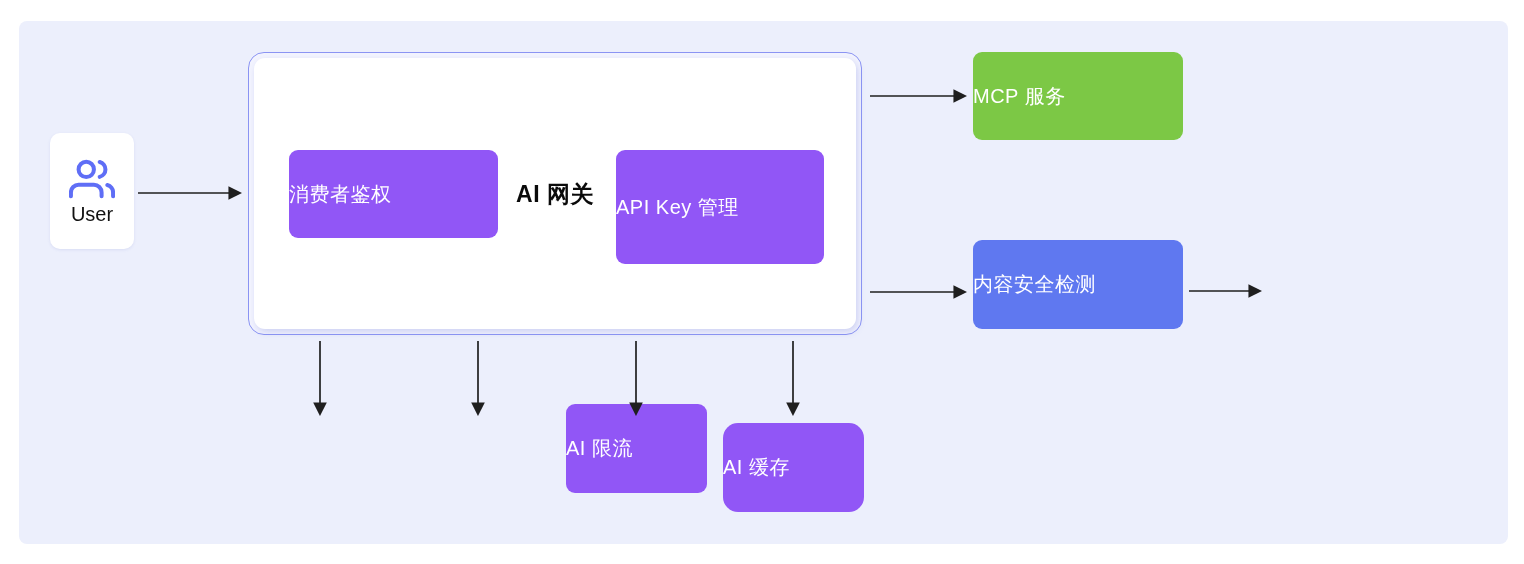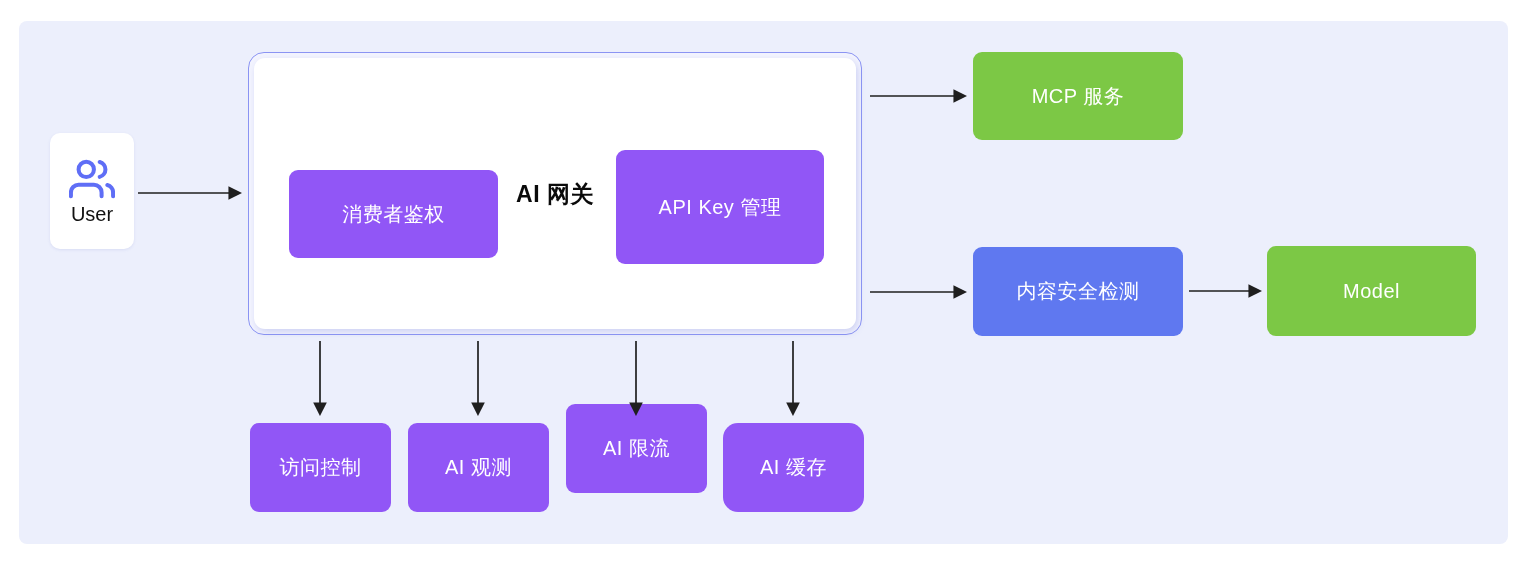--- a/index.html
+++ b/index.html
@@ -5,21 +5,21 @@
   html,body{margin:0;padding:0;background:#ffffff;}
   .stage{
     position:relative;width:1524px;height:564px;background:#ffffff;overflow:hidden;
     font-family:"Liberation Sans","DejaVu Sans",sans-serif;
   }
   .board{
     position:absolute;left:19px;top:21px;width:1489px;height:523px;
     background:#ECEFFC;border-radius:8px;
   }
   .node{
-    position:absolute;display:flex;align-items:center;justify-content:center;
+    position:absolute;display:flex;align-items:center;
     color:#ffffff;font-size:20px;font-weight:500;letter-spacing:0.5px;
     border-radius:9px;box-sizing:border-box;white-space:nowrap;
   }
   .purple{background:#9156F6;}
   .blue{background:#5F78F0;}
   .green{background:#7CC845;}
   .user-card{
     position:absolute;left:50px;top:133px;width:84px;height:116px;
     background:#ffffff;border-radius:10px;
     display:flex;flex-direction:column;align-items:center;justify-content:center;
@@ -58,51 +58,42 @@
         <path d="M16 3.13a4 4 0 0 1 0 7.75"></path>
       </svg>
     </span>
     <span class="label">User</span>
   </div>
 
   <div class="gateway">
     <div class="gateway-inner"></div>
   </div>
 
-  <div class="node purple" style="left:289px;top:150px;width:209px;height:88px;margin-top:20px;">
+  <div class="node purple" style="left:289px;top:150px;width:209px;height:88px;">
     <span>消费者鉴权</span>
   </div>
 
   <div class="gateway-title">AI 网关</div>
 
   <div class="node purple" style="left:616px;top:150px;width:208px;height:114px;">
     <span>API Key 管理</span>
   </div>
 
-  <div class="node purple" style="left:250px;top:423px;width:141px;height:89px;">
-    <span>访问控制</span>
-  </div>
-  <div class="node purple" style="left:408px;top:423px;width:141px;height:89px;">
-    <span>AI 观测</span>
-  </div>
   <div class="node purple" style="left:566px;top:404px;width:141px;height:89px;">
     <span>AI 限流</span>
   </div>
   <div class="node purple" style="left:723px;top:423px;width:141px;height:89px;border-radius:15px;">
     <span>AI 缓存</span>
   </div>
 
   <div class="node green" style="left:973px;top:52px;width:210px;height:88px;">
     <span>MCP 服务</span>
   </div>
-  <div class="node blue" style="left:973px;top:247px;width:210px;height:89px;">
+  <div class="node blue" style="left:973px;top:240px;width:210px;height:89px;">
     <span>内容安全检测</span>
-  </div>
-  <div class="node green" style="left:1267px;top:246px;width:209px;height:90px;">
-    <span>Model</span>
   </div>
 
   <svg class="arrows">
     <defs>
       <marker id="arrow" viewBox="0 0 10 10" refX="8.5" refY="5" markerWidth="8" markerHeight="8" orient="auto-start-reverse">
         <path d="M0,0 L10,5 L0,10 z" fill="#1F1F1F"></path>
       </marker>
     </defs>
     <line x1="138" y1="193" x2="240" y2="193" stroke="#1F1F1F" stroke-width="1.7" marker-end="url(#arrow)"></line>
     <line x1="870" y1="96" x2="965" y2="96" stroke="#1F1F1F" stroke-width="1.7" marker-end="url(#arrow)"></line>

